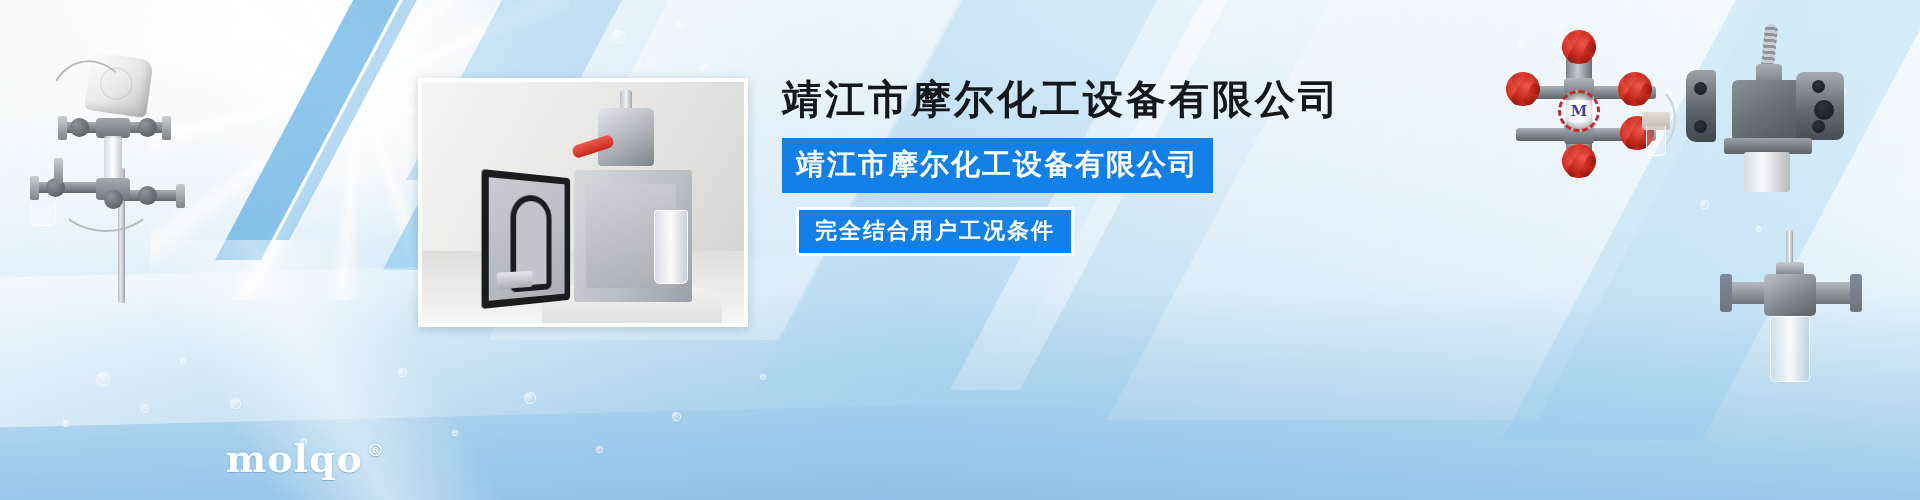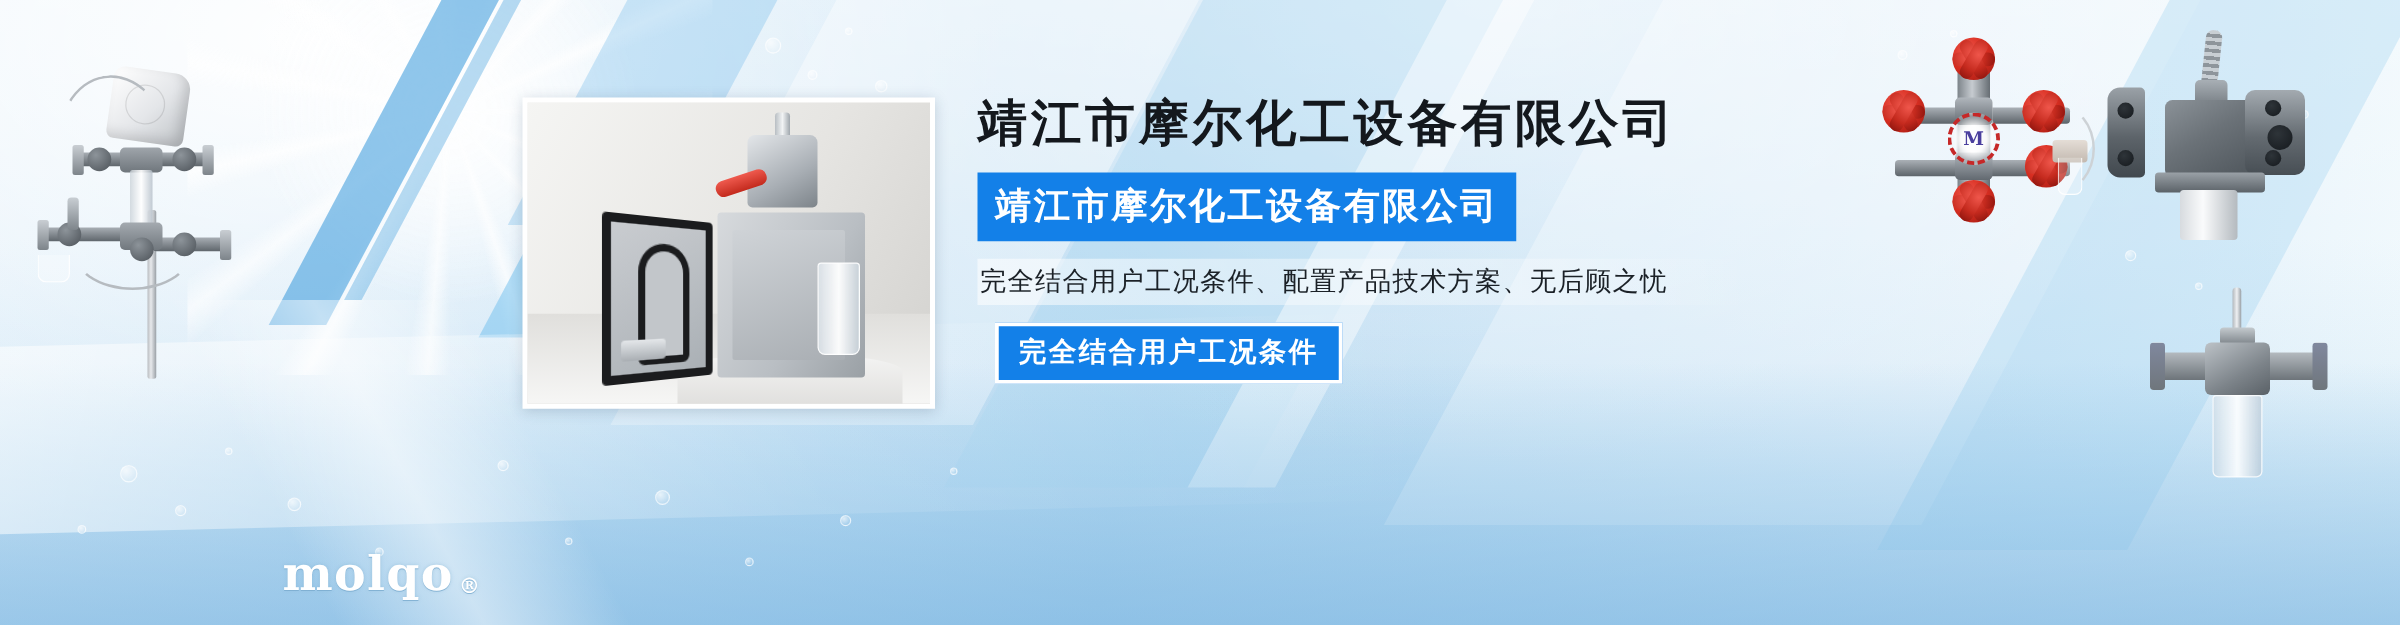--- a/index.html
+++ b/index.html
@@ -291,21 +291,21 @@
     margin-top: 14px; width: 600px;
     font-family: "DejaVu Serif", "Liberation Serif", serif;
     font-size: 8.5px; font-weight: 700; letter-spacing: .45px;
     line-height: 1.85; color: #4b5a68;
     text-transform: uppercase;
   }
 
   
   .watermark {
     position: absolute; left: 226px; bottom: 22px;
-    display: flex; align-items: flex-end; gap: 4px;
+    display: flex; align-items: flex-start; gap: 4px;
     font-family: "DejaVu Serif", "Liberation Serif", serif;
     color: #ffffff;
     text-shadow: 0 1px 0 rgba(120,170,205,.75), 0 0 3px rgba(120,170,205,.45);
   }
   .wm-word { font-size: 38px; font-weight: 700; letter-spacing: 1px; line-height: 1; }
   .wm-reg  { font-size: 17px; font-weight: 700; line-height: 1; margin-top: 2px; }
 </style>
 </head>
 <body>
 
@@ -464,21 +464,20 @@
     <div class="vs-fl" style="left:132px;"></div>
     <div class="vs-body"></div>
     <div class="vs-glass"></div>
   </div>
 
   <div class="copy">
     <div class="company-name">靖江市摩尔化工设备有限公司</div>
 
     <div class="headline">靖江市摩尔化工设备有限公司</div>
 
-    <div class="subline">完全结合用户工况条件、配置产品技术方案、无后顾之忧</div>
 
     <div class="cta">完全结合用户工况条件</div>
 
   </div>
 
   <div class="watermark">
     <span class="wm-word">molqo</span>
     <span class="wm-reg">®</span>
   </div>
 

